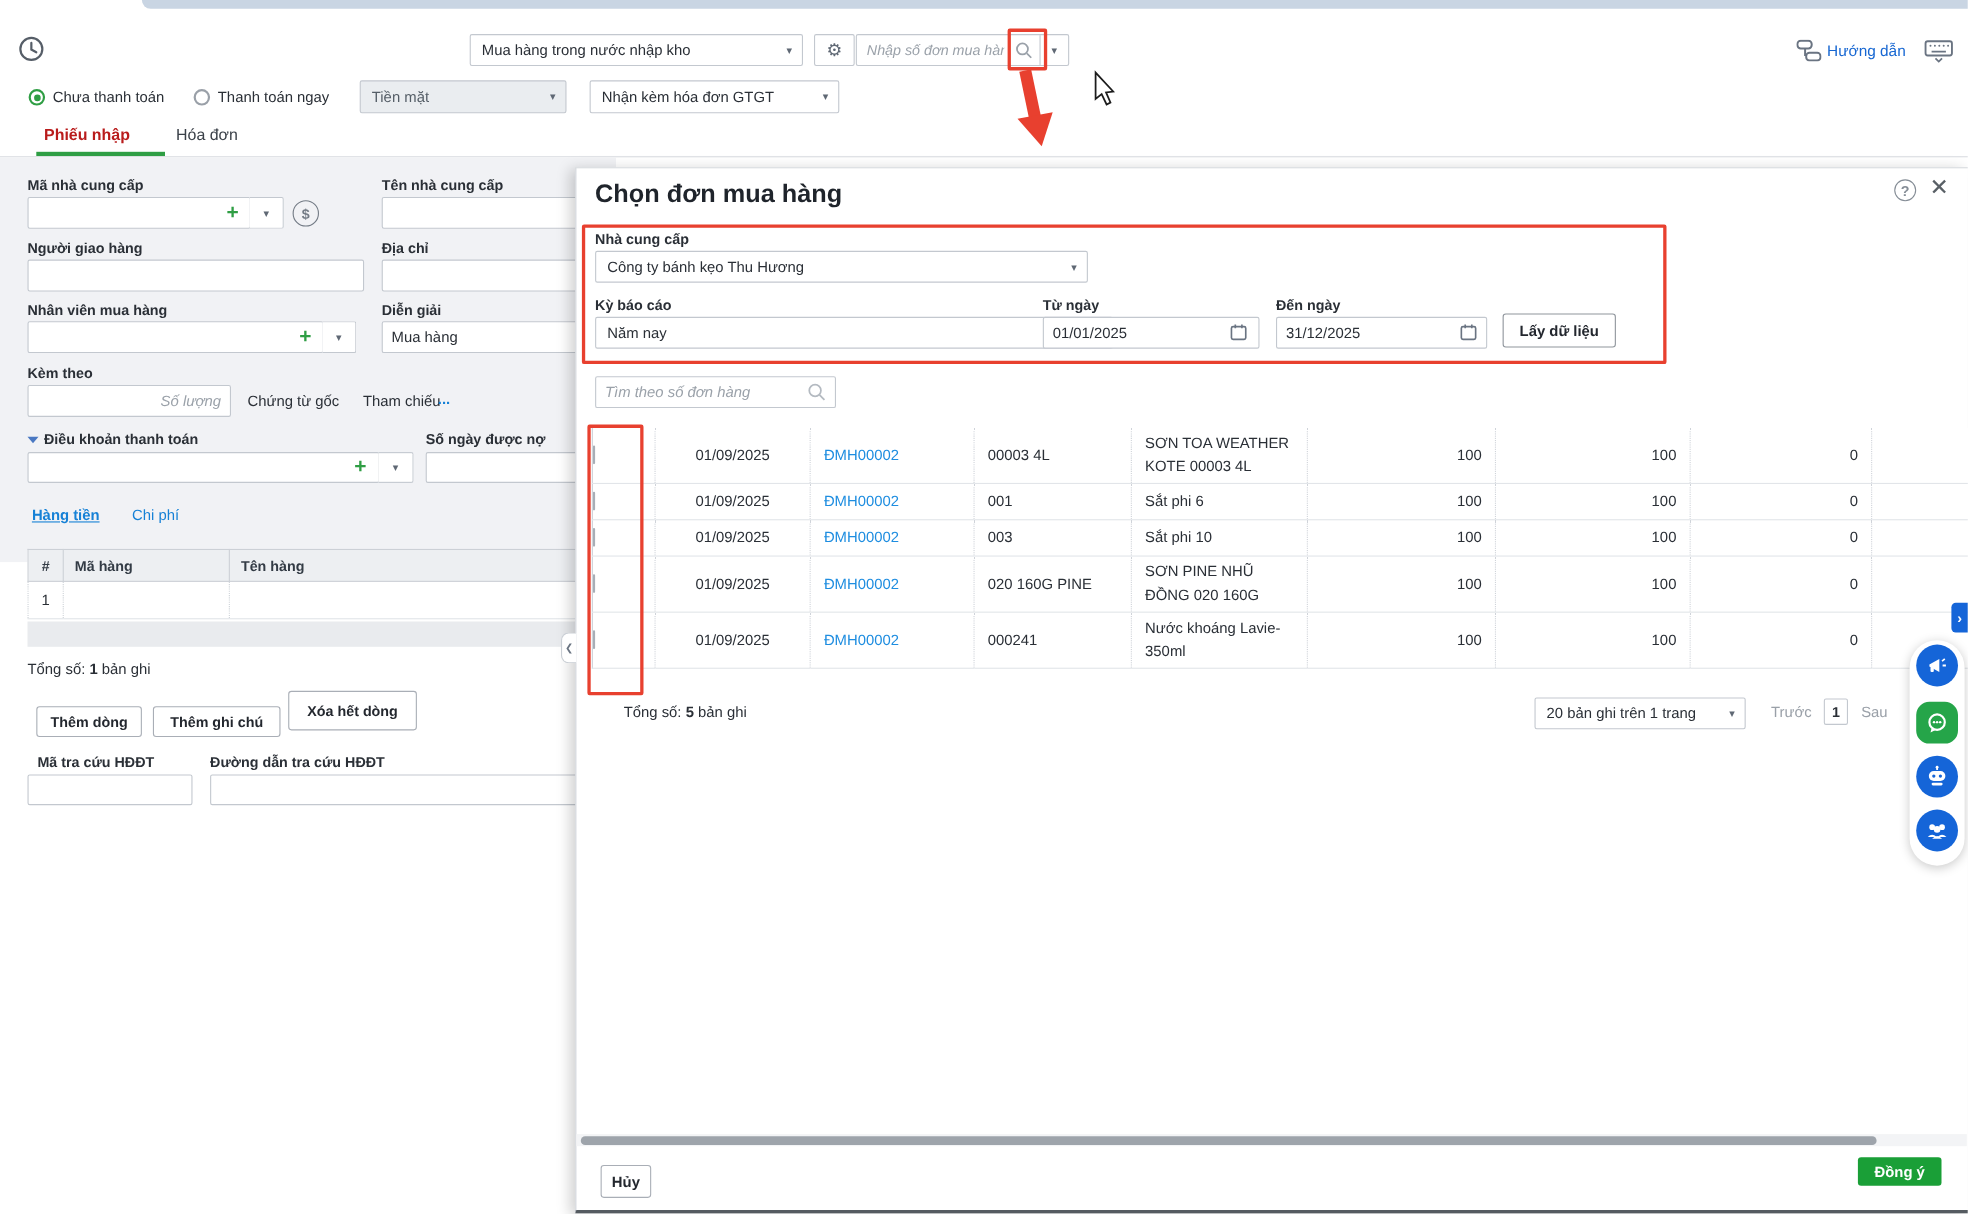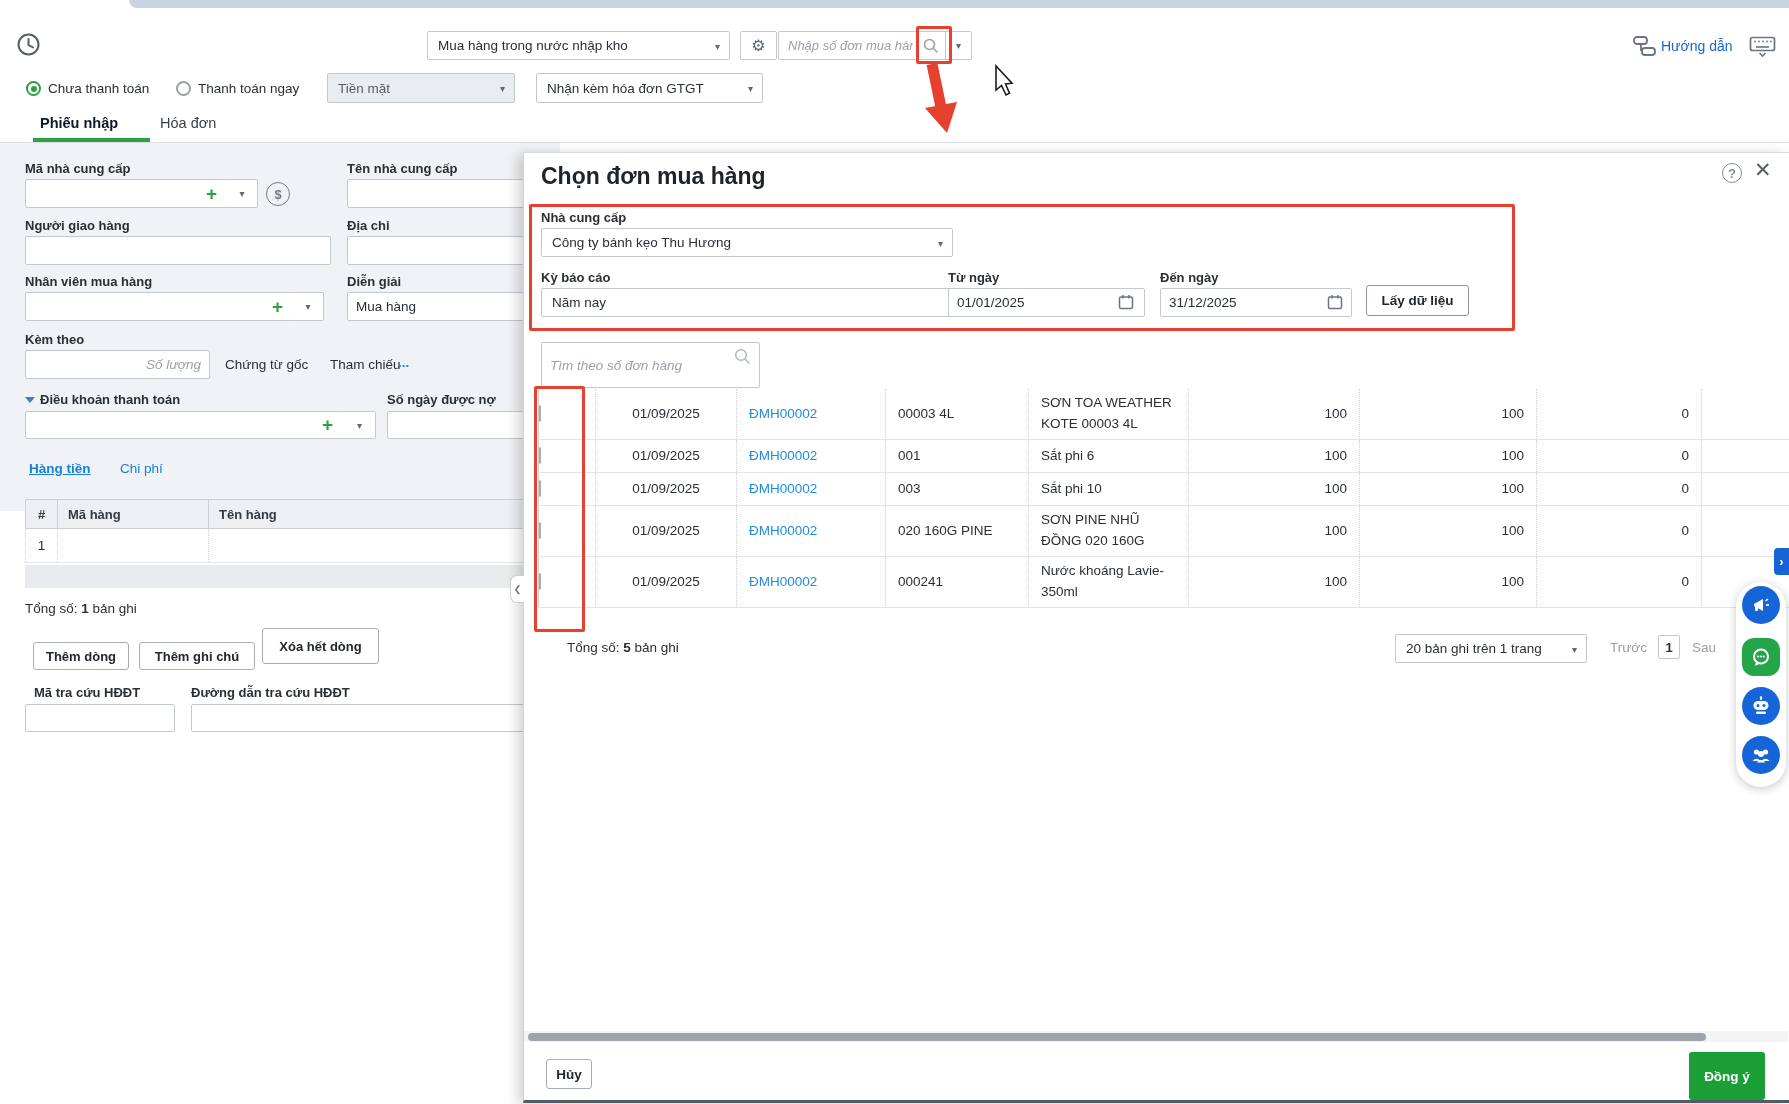--- a/index.html
+++ b/index.html
@@ -31,21 +31,21 @@
   .sg-icon{width:28px;display:flex;align-items:center;justify-content:center;}
   .sg-caret{width:25px;height:100%;border-left:1px solid #c3c8cf;display:flex;align-items:center;
             justify-content:center;font-size:10px;color:#5f6874;}
   
   .radio{position:absolute;width:15px;height:15px;border-radius:50%;box-sizing:border-box;background:#fff;}
   .radio.on{border:2px solid #2f9e44;}
   .radio.on::after{content:"";position:absolute;left:2.5px;top:2.5px;width:6px;height:6px;border-radius:50%;background:#2f9e44;}
   .radio.off{border:2px solid #9aa0a8;}
   
   .tab{position:absolute;font-size:14.5px;color:#3a4048;cursor:pointer;}
-  .tab.active{font-weight:700;color:#0f172a;}
+  .tab.active{font-weight:700;color:#b91c1c;}
   .tab-underline{position:absolute;left:33px;top:138px;width:117px;height:4px;background:#2f9e44;}
   .hdivider{position:absolute;left:0;top:142px;width:1789px;height:1px;background:#dadde2;}
   
   .formbg{left:0;top:143px;width:560px;height:368px;background:#f1f2f5;}
   .plus-in{position:absolute;color:#2f9e44;font-size:19px;font-weight:700;line-height:1;cursor:pointer;}
   .caret-attach{box-sizing:border-box;position:absolute;border:1px solid #c3c8cf;border-left:none;border-radius:0 2px 2px 0;
                 background:#fff;display:flex;align-items:center;justify-content:center;font-size:10px;color:#5f6874;cursor:pointer;}
   .dollar-circle{position:absolute;width:24px;height:24px;border:1.6px solid #737b85;border-radius:50%;
                  display:flex;align-items:center;justify-content:center;font-size:13px;font-weight:700;color:#737b85;box-sizing:border-box;}
   .tri-blue{position:absolute;width:0;height:0;border-left:5px solid transparent;border-right:5px solid transparent;
@@ -258,21 +258,21 @@
   </div>
 
   <div class="abs modal">
     <div class="m-title">Chọn đơn mua hàng</div>
     <div class="help-circle">
       <span>?</span>
     </div>
     <div class="close-x">✕</div>
 
     <span class="lbl" style="left:17px;top:57px;">Nhà cung cấp</span>
-    <div class="sel" style="left:17px;top:75px;width:412px;height:29px;">
+    <div class="sel" style="left:17px;top:75px;width:448px;height:29px;">
       <span>Công ty bánh kẹo Thu Hương</span>
       <span class="caret">▾</span>
     </div>
 
     <span class="lbl" style="left:17px;top:117px;">Kỳ báo cáo</span>
     <div class="sel" style="left:17px;top:135px;width:471px;height:29px;">
       <span>Năm nay</span>
       <span class="caret">▾</span>
     </div>
 
@@ -290,21 +290,21 @@
     <span class="abs" style="left:803px;top:141px;">
       <svg width="16" height="16" viewBox="0 0 16 16">
           <rect x="1.5" y="3" width="13" height="11.5" rx="1.5" fill="none" stroke="#6a7482" stroke-width="1.5"></rect>
           <line x1="5" y1="1" x2="5" y2="4.5" stroke="#6a7482" stroke-width="1.5"></line>
           <line x1="11" y1="1" x2="11" y2="4.5" stroke="#6a7482" stroke-width="1.5"></line>
         </svg>
     </span>
 
     <div class="wbtn" style="left:842px;top:132px;width:103px;height:31px;border-color:#8f959c;font-weight:600;font-size:13.5px;">Lấy dữ liệu</div>
 
-    <input class="inp" style="left: 17px; top: 189px; width: 219px; height: 46px; padding-right: 30px;" placeholder="Tìm theo số đơn hàng">
+    <input class="inp" style="left: 17px; top: 189px; width: 219px; height: 29px; padding-right: 30px;" placeholder="Tìm theo số đơn hàng">
     <span class="abs" style="left:210px;top:195px;">
       <svg width="17" height="17" viewBox="0 0 17 17">
           <circle cx="7" cy="7" r="5.3" fill="none" stroke="#b4bac1" stroke-width="1.6"></circle>
           <line x1="11" y1="11" x2="15.5" y2="15.5" stroke="#b4bac1" stroke-width="1.6"></line>
         </svg>
     </span>
 
     <table class="mtable">
       <colgroup>
           <col style="width:57px">
@@ -387,21 +387,21 @@
     </div>
     <span class="abs graytxt" style="left:1086px;top:487px;">Trước</span>
     <span class="pgbox" style="left:1134px;top:482px;width:22px;height:24px;">1</span>
     <span class="abs graytxt" style="left:1168px;top:487px;">Sau</span>
 
     <div class="hscroll">
       <div class="hthumb"></div>
     </div>
 
     <div class="wbtn" style="left:22px;top:906px;width:46px;height:30px;font-weight:600;font-size:13.5px;">Hủy</div>
-    <div class="okbtn" style="left:1165px;top:899px;width:76px;height:48px;">Đồng ý</div>
+    <div class="okbtn" style="left:1165px;top:899px;width:76px;height:26px;">Đồng ý</div>
 
     <div class="redbox" style="left:5px;top:51px;width:986px;height:127px;"></div>
     <div class="redbox" style="left:10px;top:233px;width:51px;height:246px;"></div>
   </div>
 
   <div class="chevtab">
     <span>›</span>
   </div>
   <div class="widgetbox">
     <div class="wcircle" style="top:4px;background:#1565d8;">

